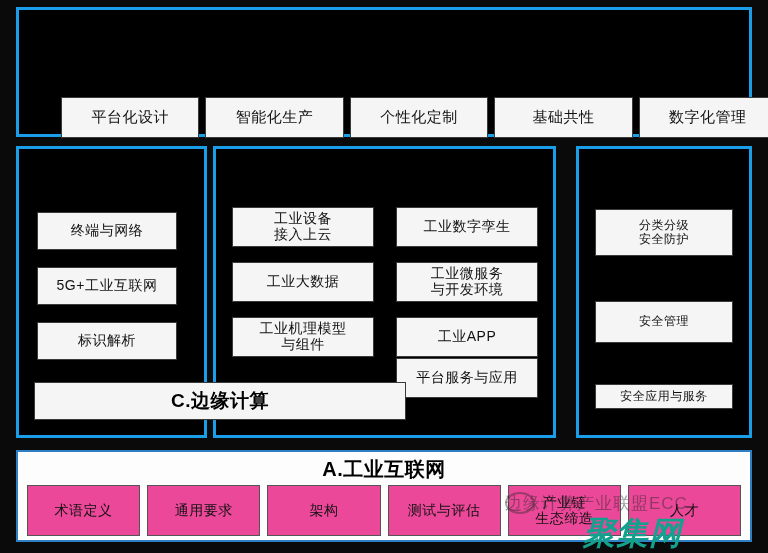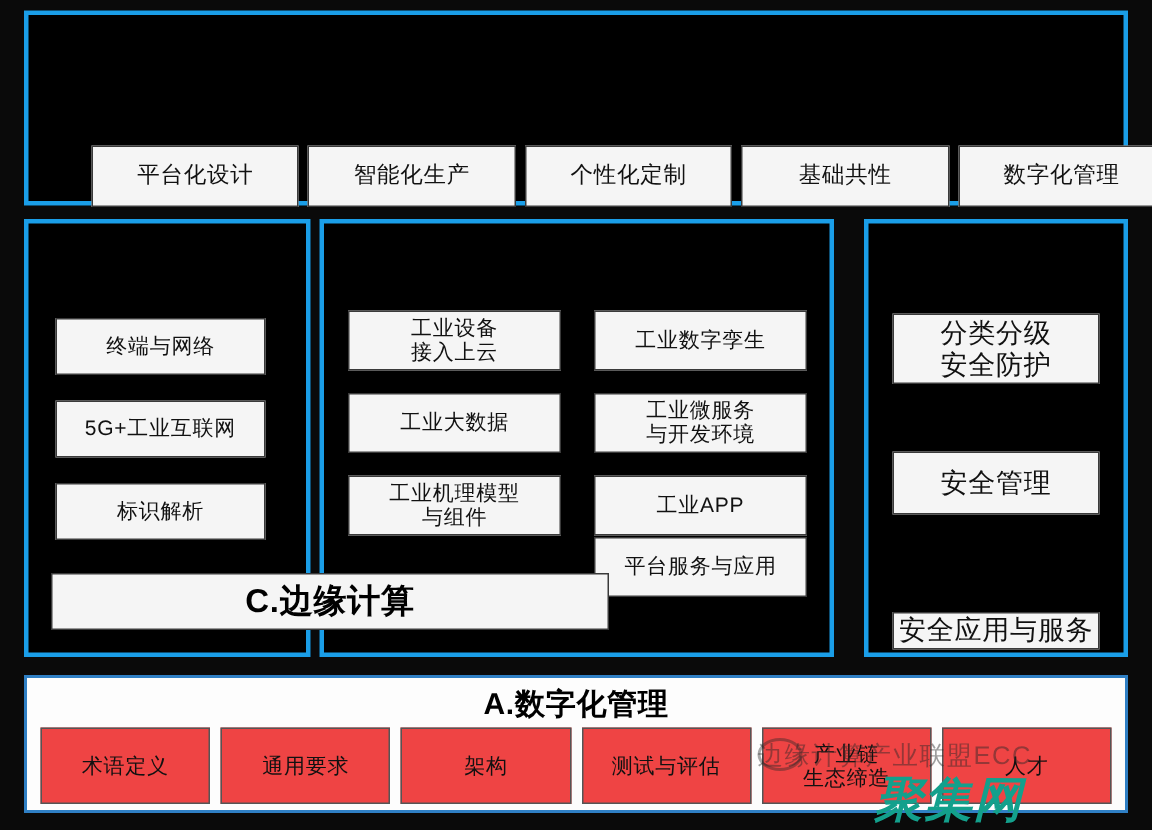--- a/index.html
+++ b/index.html
@@ -89,38 +89,38 @@
   #edge-computing-bar {
     position: absolute;
     left: 34px; top: 382px; width: 372px; height: 38px;
     background: #f5f5f5;
     color: #000;
     border: 1px solid #3a3a3a;
     box-sizing: border-box;
     display: flex;
     align-items: center;
     justify-content: center;
-    font-size: 22px;
+    font-size: 19px;
     font-weight: bold;
     letter-spacing: .5px;
     z-index: 5;
   }
 
   
   #right-panel {
     left: 576px; top: 146px; width: 176px; height: 292px;
   }
   #right-panel .cell {
     position: absolute;
     left: 16px; width: 138px;
-    font-size: 18px;
+    font-size: 12px;
   }
   #cell-classified-security { top: 60px; height: 47px; }
   #cell-security-management { top: 152px; height: 42px; }
-  #cell-security-app-service { top: 235px; height: 25px; margin-top: 24px; }
+  #cell-security-app-service { top: 235px; height: 25px; }
 
   
   #bottom-panel {
     position: absolute;
     left: 16px; top: 450px; width: 736px; height: 92px;
     background: #fdfdfd;
     border: 2px solid #2f7fc4;
     box-sizing: border-box;
   }
   #foundation-title {
@@ -134,21 +134,21 @@
   }
   #foundation-row {
     position: absolute;
     left: 9px; top: 33px; right: 9px; height: 51px;
     display: flex;
     gap: 7px;
   }
   #foundation-row .cell {
     flex: 1 1 0;
     border: 1px solid #555;
-    background: #ef4444;
+    background: #ec4899;
     font-size: 14px;
   }
 
   
   .wm {
     position: absolute;
     pointer-events: none;
     user-select: none;
   }
   #watermark-ecc {
@@ -214,21 +214,21 @@
 <div id="edge-computing-bar">C.边缘计算</div>
 
 <div id="right-panel" class="panel">
   <div id="cell-classified-security" class="cell">分类分级
 安全防护</div>
   <div id="cell-security-management" class="cell">安全管理</div>
   <div id="cell-security-app-service" class="cell">安全应用与服务</div>
 </div>
 
 <div id="bottom-panel">
-  <div id="foundation-title">A.数字化管理</div>
+  <div id="foundation-title">A.工业互联网</div>
   <div id="foundation-row">
     <div class="cell">术语定义</div>
     <div class="cell">通用要求</div>
     <div class="cell">架构</div>
     <div class="cell">测试与评估</div>
     <div class="cell">产业链
 生态缔造</div>
     <div class="cell">人才</div>
   </div>
 </div>

